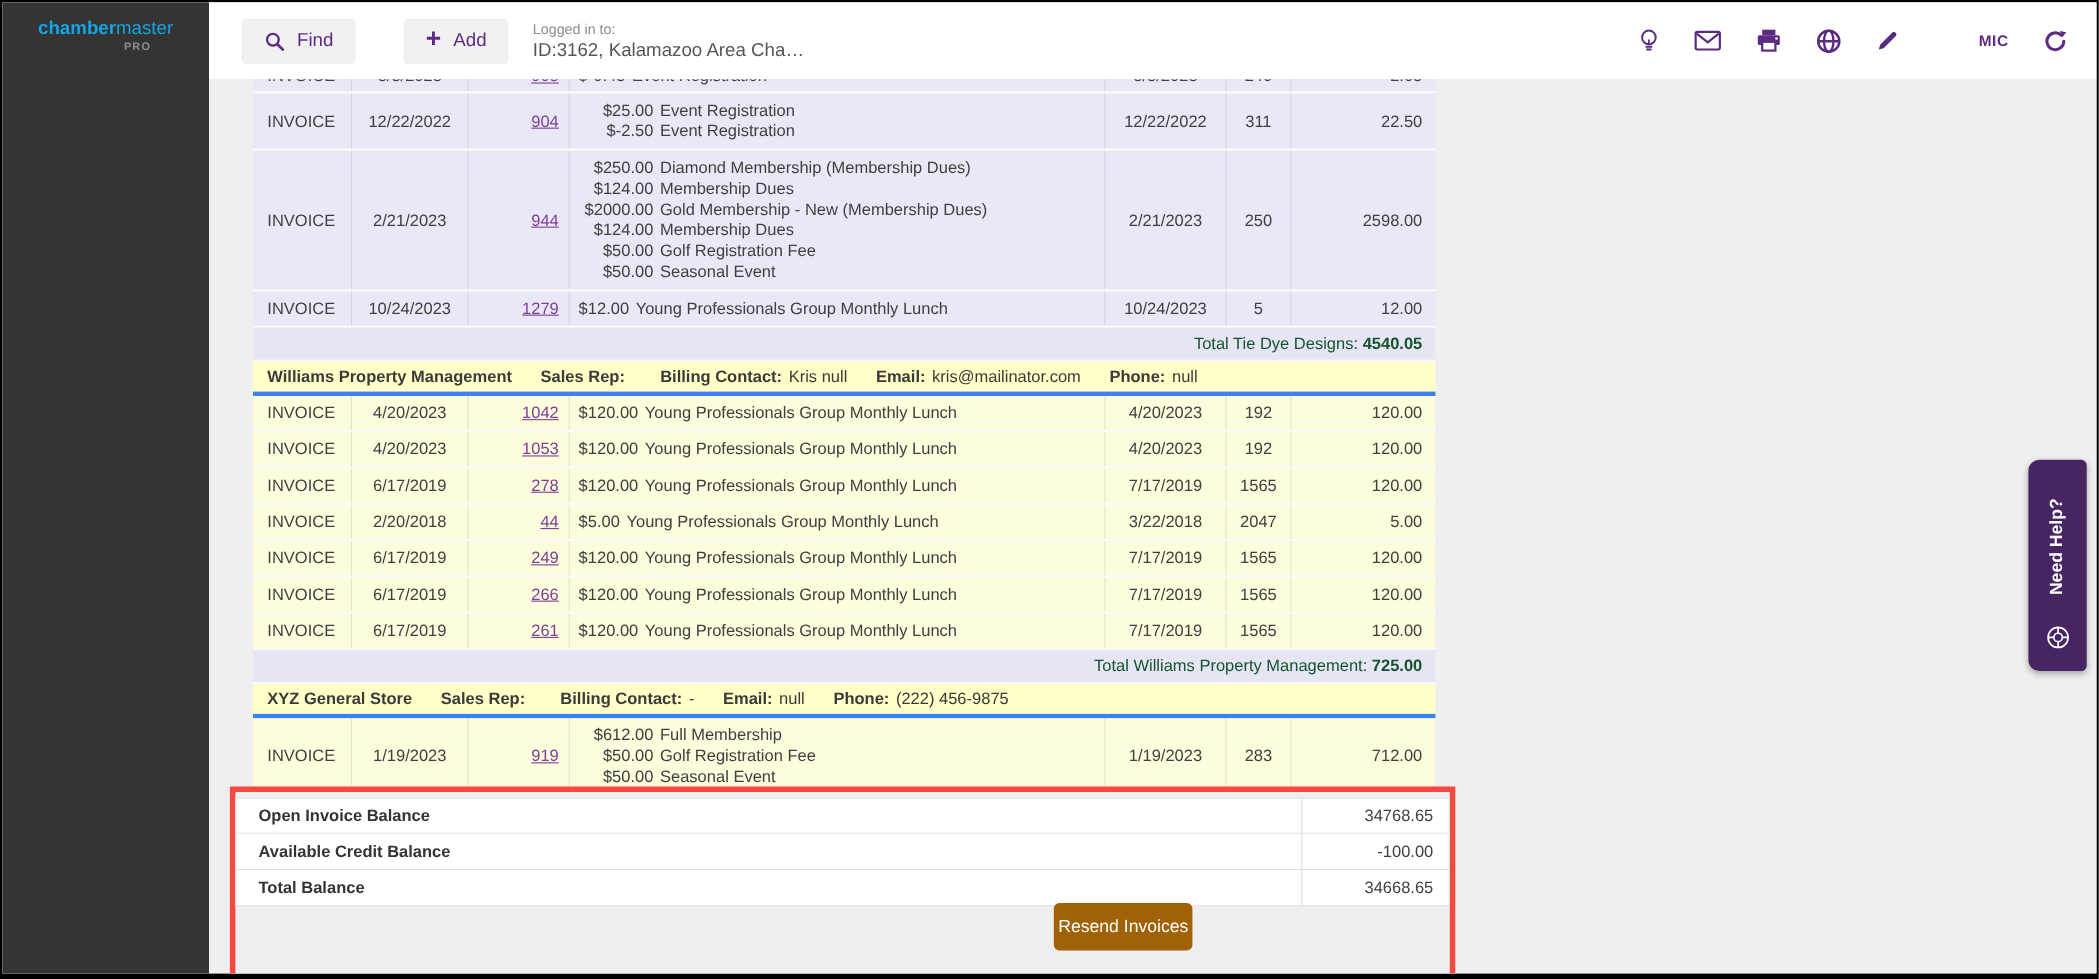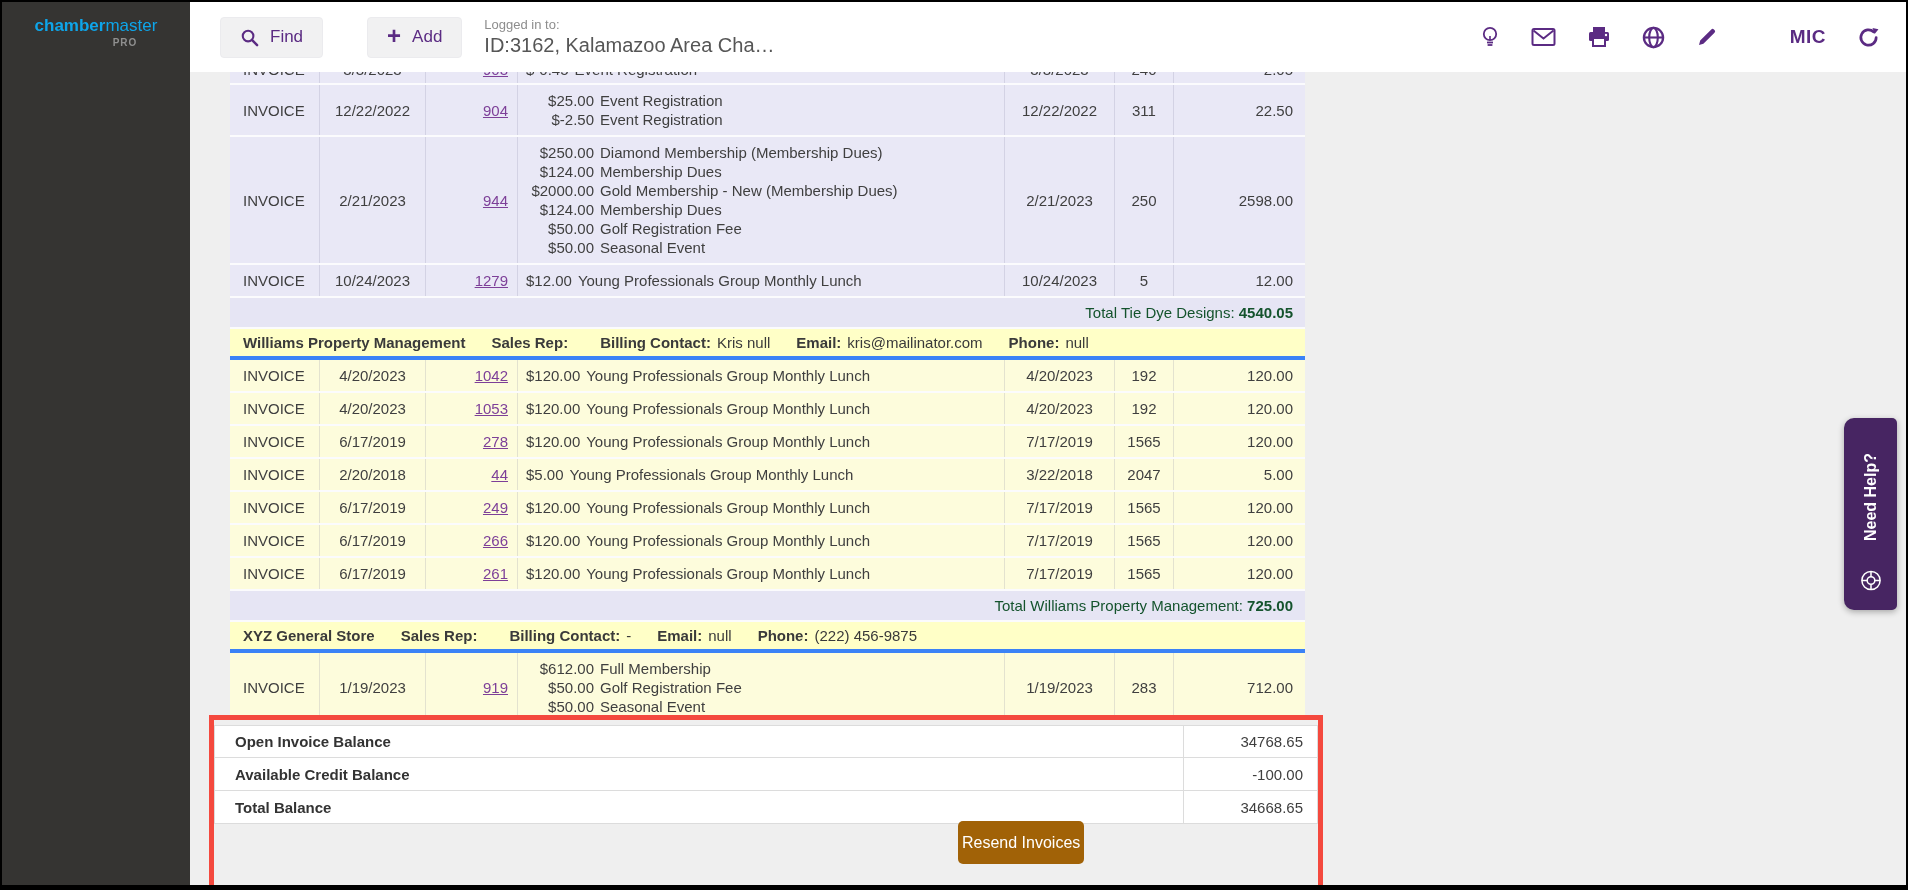--- a/index.html
+++ b/index.html
@@ -19,24 +19,24 @@
   .header { position:absolute; left:188px; top:0; right:0; height:70px; background:#fff;
             display:flex; align-items:center; }
   .hbtn { display:flex; align-items:center; gap:11px; background:#f1f1f2; border:1px solid #ebebee;
           border-radius:4px; height:41px; padding:0 19px; color:#5b2b83; font-size:17px; cursor:pointer; }
   .hbtn svg { display:block; }
   .hbtn .plus { font-size:24px; font-weight:700; line-height:1; margin-top:-2px; }
   .find-btn { margin-left:30px;justify-content:center; }
   .add-btn  { margin-left:44px; }
   .login-block { margin-left:22px; }
   .login-label { font-size:13px; color:#8d8d8d; }
-  .login-value { font-size:20px; color:#565656; margin-top:2px; }
+  .login-value { font-size:17px; color:#565656; margin-top:2px; }
   .header-icons { margin-left:auto; display:flex; align-items:center; gap:31px; padding-right:26px; }
   .hicon { color:#5b2b83; display:flex; align-items:center; cursor:pointer; }
-  .mic { color:#5b2b83; font-weight:700; font-size:19px; letter-spacing:.5px; cursor:pointer;margin-left:41px; }
+  .mic { color:#5b2b83; font-weight:700; font-size:14px; letter-spacing:.5px; cursor:pointer;margin-left:41px; }
 
   
   .main { position:absolute; left:188px; top:70px; right:0; bottom:0; background:#efefef; }
   .table-area { position:absolute; left:40px; top:0; width:1075px; }
 
   
   .row { display:flex; border-bottom:2px solid #fbfbfd; }
   .row.lavender { background:#e9e8f6; }
   .row.yellow   { background:#fdfcdc; }
   .row.clipped  { height:13px; overflow:hidden; }

